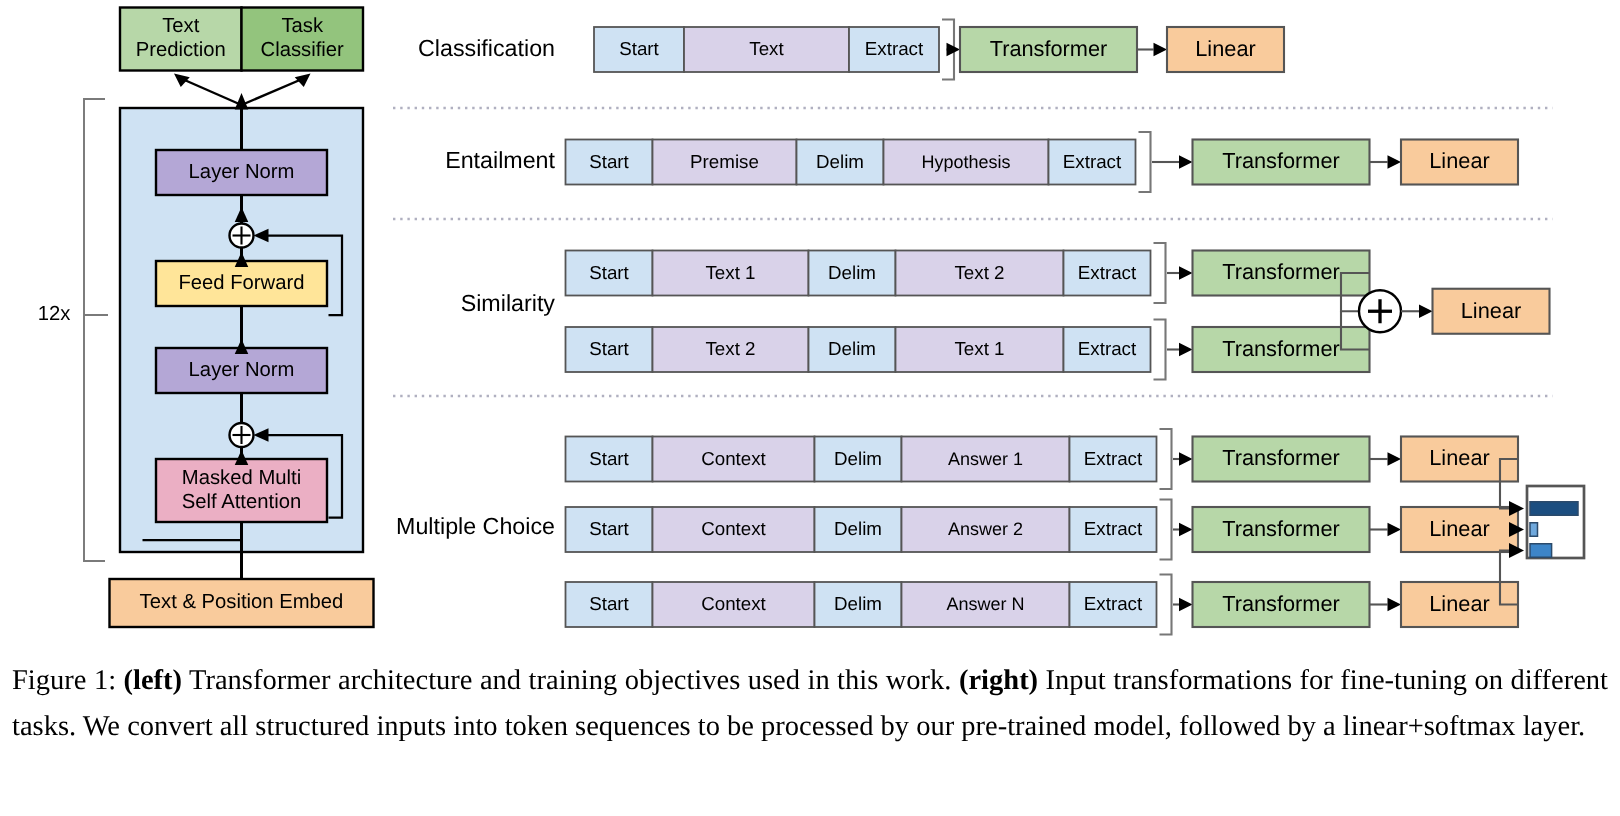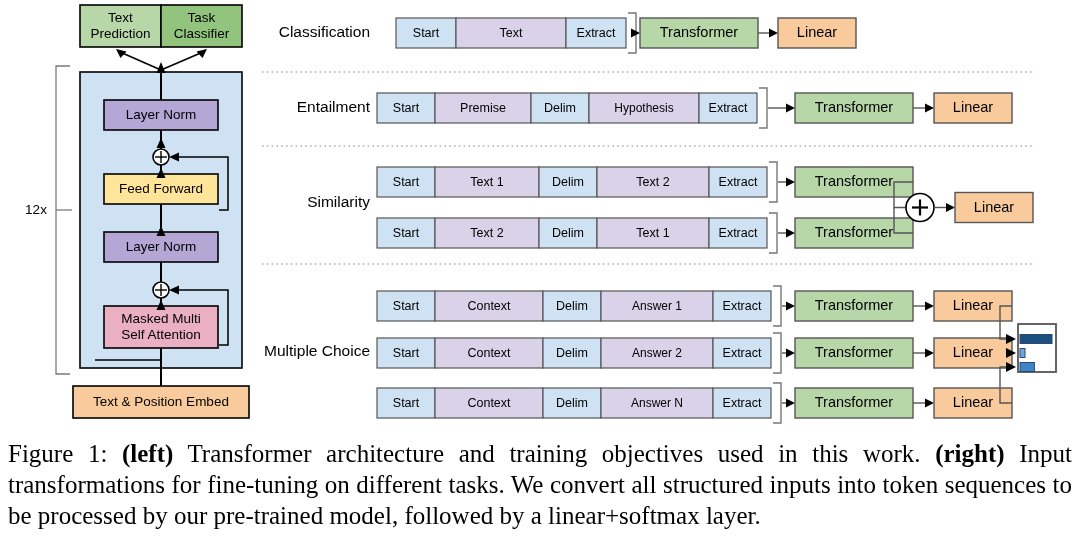--- a/index.html
+++ b/index.html
@@ -9,21 +9,21 @@
     font-family:"Liberation Sans", sans-serif;
     color:#000;
     position:relative;
     overflow:hidden;
   }
   #figure{position:absolute;left:0;top:0;width:860px;height:430px;}
   svg{display:block;}
   .cap{
     position:absolute;left:8px;top:438px;width:1064px;
     font-family:"Liberation Serif", serif;
-    font-size:25px;
+    font-size:19px;
     line-height:31px;
     text-align:justify;
     color:#000;
   }
   .cap b{font-weight:bold;}
   text{font-family:"Liberation Sans", sans-serif;fill:#000;}
 </style>
 </head>
 <body>
 

